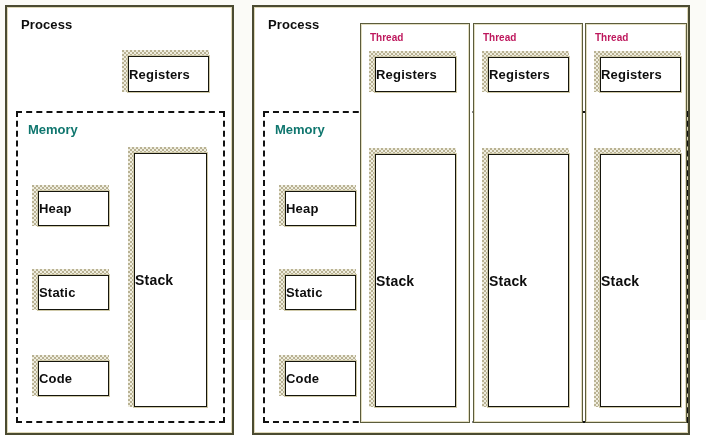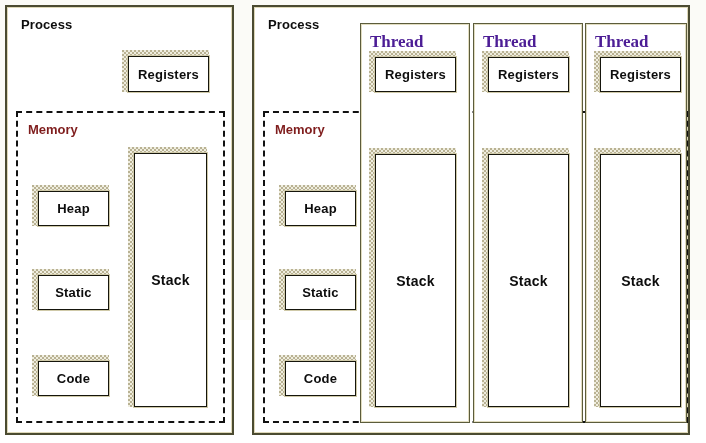--- a/index.html
+++ b/index.html
@@ -33,39 +33,38 @@
   .memory{
     position:absolute;
     box-sizing:border-box;
     border:2px dashed #111111;
     background:transparent;
   }
   .memory-title{
     position:absolute;
     font-size:13px;
     font-weight:bold;
-    color:#7f1d1d;
+    color:#0f766e;
     white-space:nowrap;
   }
 
   
   .thread{
     position:absolute;
     box-sizing:border-box;
     background:#ffffff;
     border:1px solid #5c5c3c;
     box-shadow:inset 0 0 0 1px #e2ddc0;
   }
   .thread-title{
     position:absolute;
-    font-size:17px;
-    font-weight:bold;
-    color:#4c1d95;
-    white-space:nowrap;
-    font-family:Liberation Serif, serif;
+    font-size:10px;
+    font-weight:bold;
+    color:#be185d;
+    white-space:nowrap;
   }
 
   
   .boxwrap{position:absolute;}
   .boxwrap .shadow{
     position:absolute;
     left:0;top:0;
     width:100%;height:100%;
     background-color:#b9b293;
     background-image:
@@ -78,21 +77,20 @@
     position:absolute;
     left:6px;top:6px;
     width:calc(100% - 6px);
     height:calc(100% - 6px);
     background:#ffffff;
     box-sizing:border-box;
     border:1.6px solid #15150c;
     box-shadow:0 0 0 1px #cfc9a8;
     display:flex;
     align-items:center;
-    justify-content:center;
   }
   .boxwrap .face > span{
     font-size:13px;
     font-weight:bold;
     color:#0d0d0d;
     letter-spacing:0.2px;
     white-space:nowrap;
   }
   .boxwrap.tall .face > span{font-size:14px;}
 </style>

